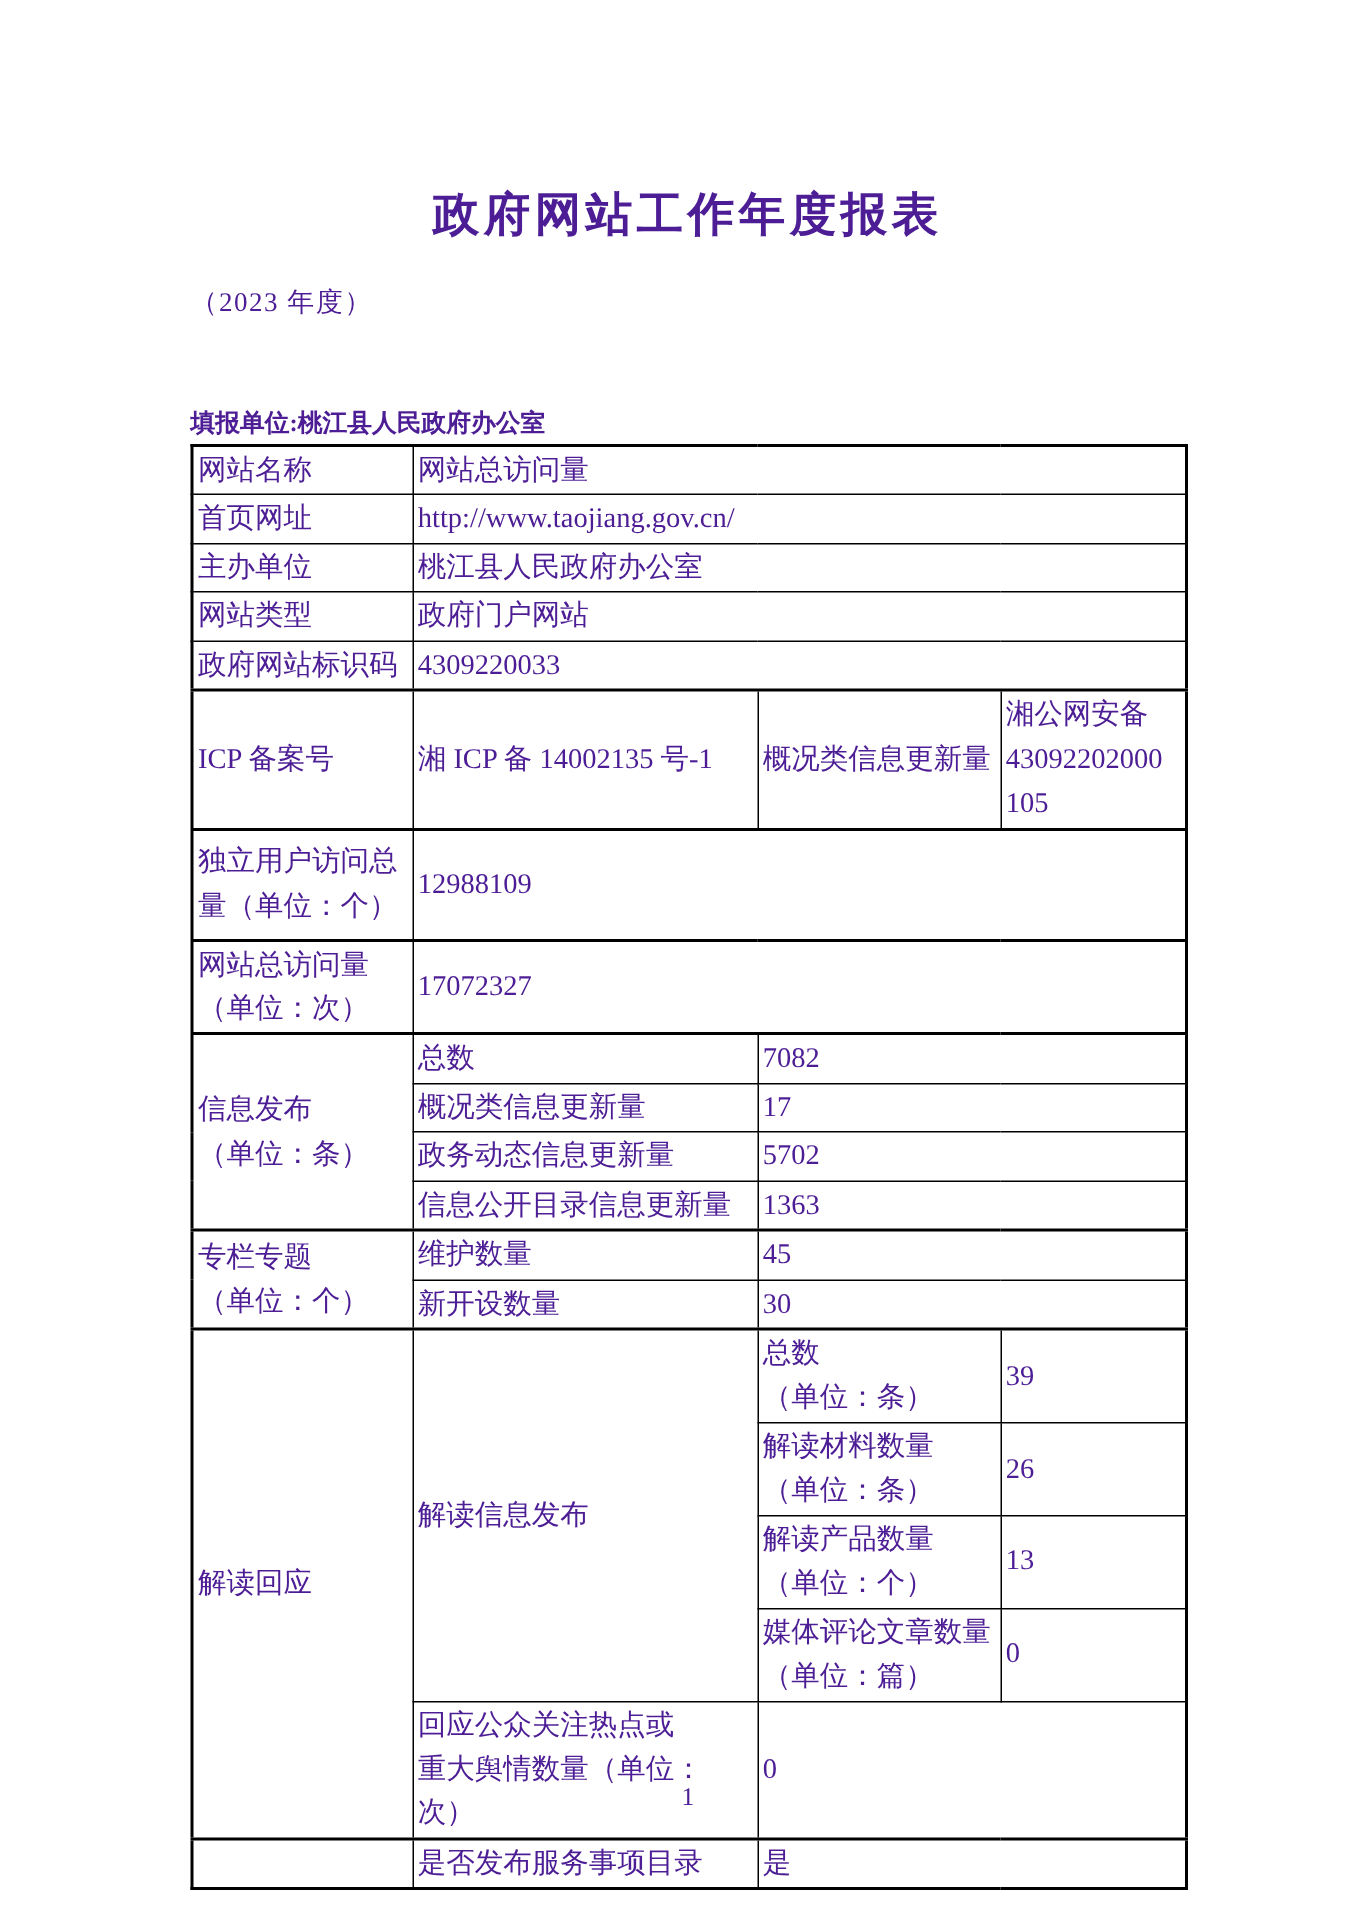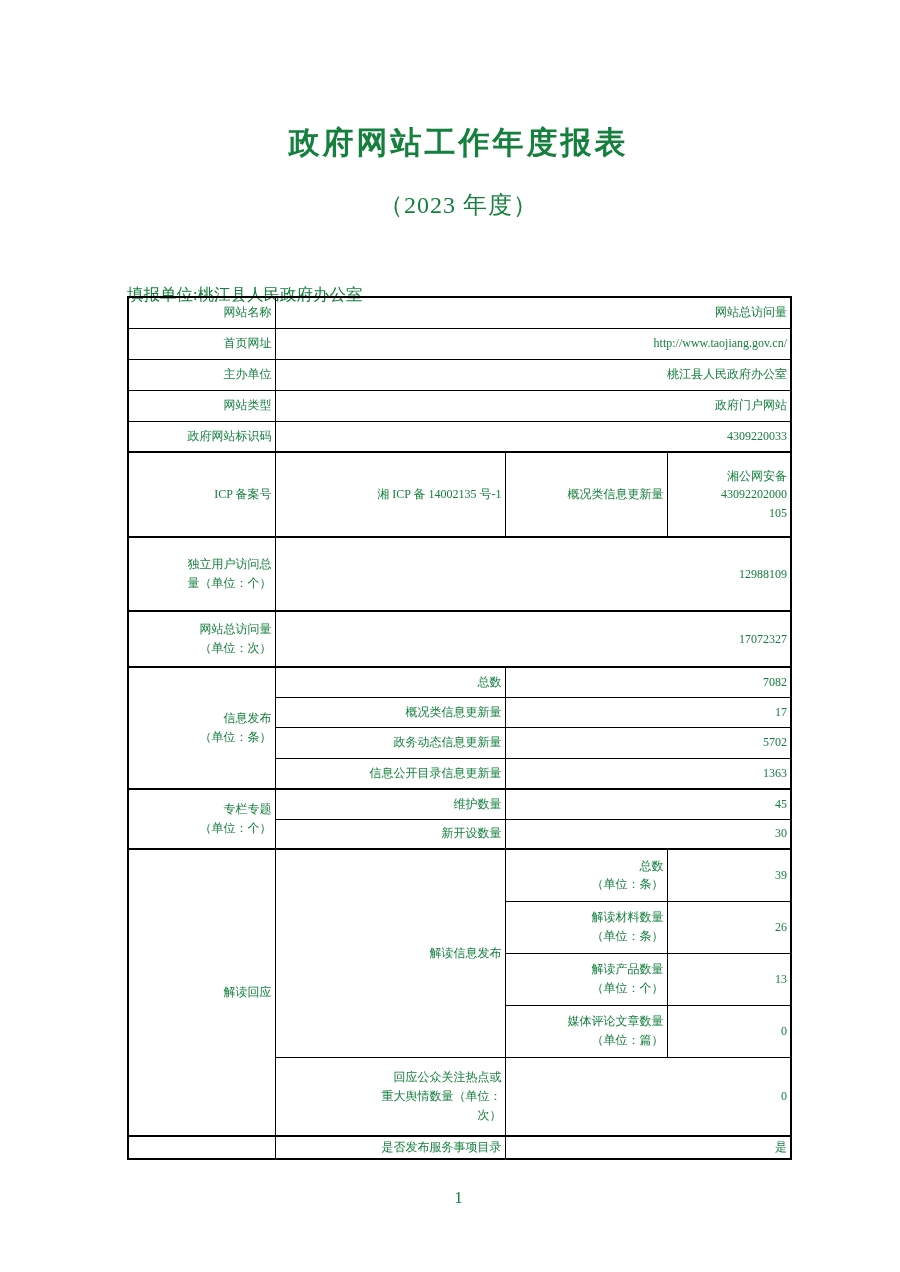--- a/index.html
+++ b/index.html
@@ -3,50 +3,49 @@
 <meta charset="utf-8">
 <style>
   * { margin:0; padding:0; box-sizing:border-box; }
   html,body { background:#e8e8e8; }
   .page {
     position:relative;
     width:900px; height:1272px;
     margin:0 auto;
     background:#ffffff;
     font-family:"Liberation Serif","DejaVu Serif",serif;
-    color:#15803d;
+    color:#4c1d95;
     overflow:hidden;
   }
   .doc-title {
     position:absolute; top:122px; left:127px; width:663px;
     text-align:center;
     font-family:"Liberation Sans","DejaVu Sans",sans-serif;
     font-weight:700; font-size:31px; letter-spacing:3px;
   }
   .doc-subtitle {
     position:absolute; top:189px; left:127px; width:663px;
-    text-align:center;
-    font-size:24px; letter-spacing:1px;
+    font-size:18px; letter-spacing:1px;
   }
   .filing-unit {
-    position:absolute; top:284px; left:127px; width:663px;
-    font-weight:400; font-size:16.5px;
+    position:absolute; top:271px; left:127px; width:663px;
+    font-weight:700; font-size:16.5px;
   }
   table.report {
     position:absolute; top:296px; left:127px;
     width:663px;
     border-collapse:collapse;
     table-layout:fixed;
     border:2px solid #000;
   }
   table.report td {
     border:1px solid #000;
-    text-align:right;
+    text-align:left;
     vertical-align:middle;
-    font-size:12px;
+    font-size:19px;
     line-height:1.55;
     white-space:pre-line;
     padding:1px 3px;
     overflow:hidden;
   }
   tr.sec > td { border-top:2px solid #000;font-family:Liberation Serif, serif; }
   .h31 { height:31px; }
   .h30 { height:30px; }
   .h85 { height:85px; }
   .h57 { height:74px; }

